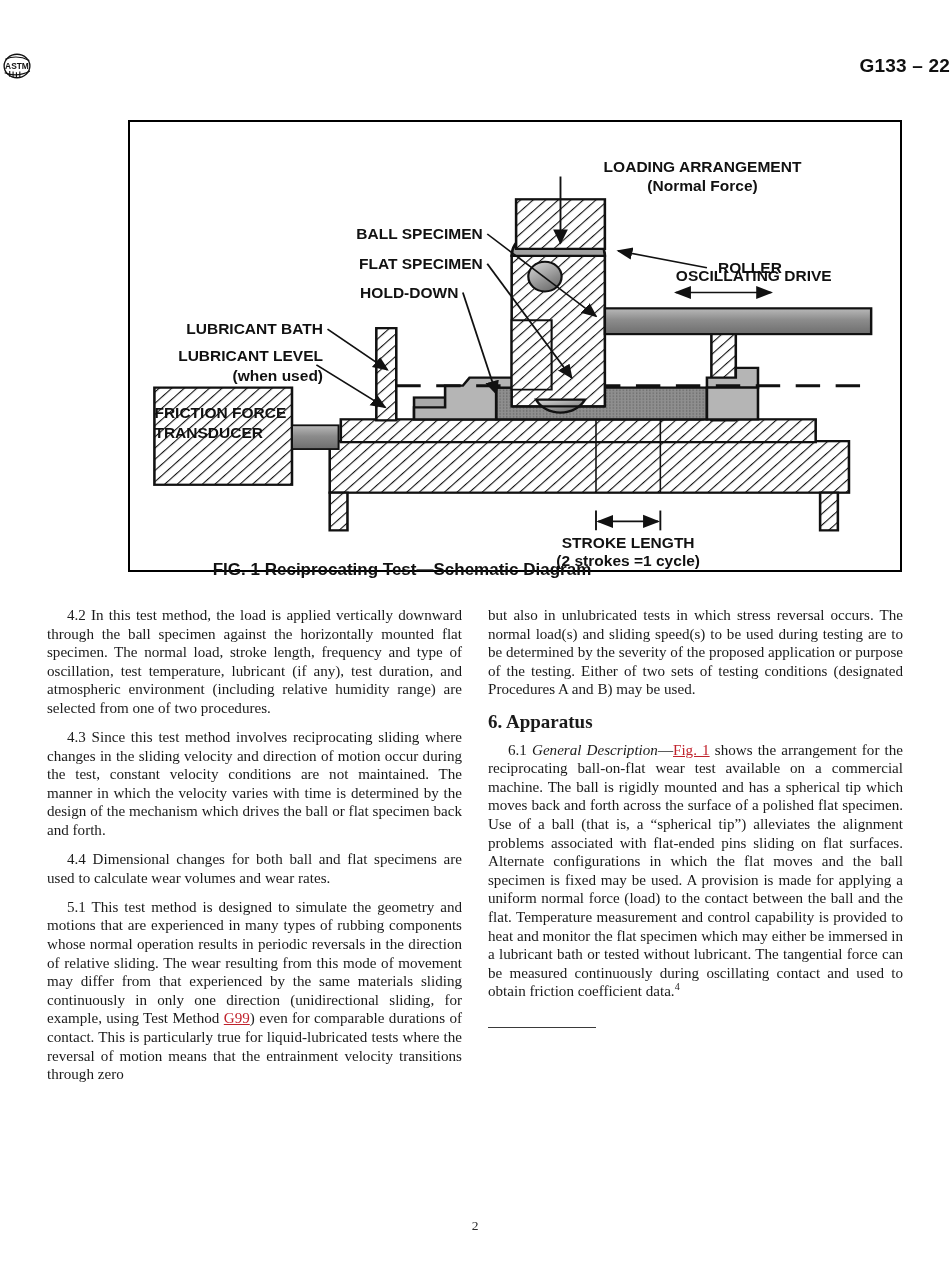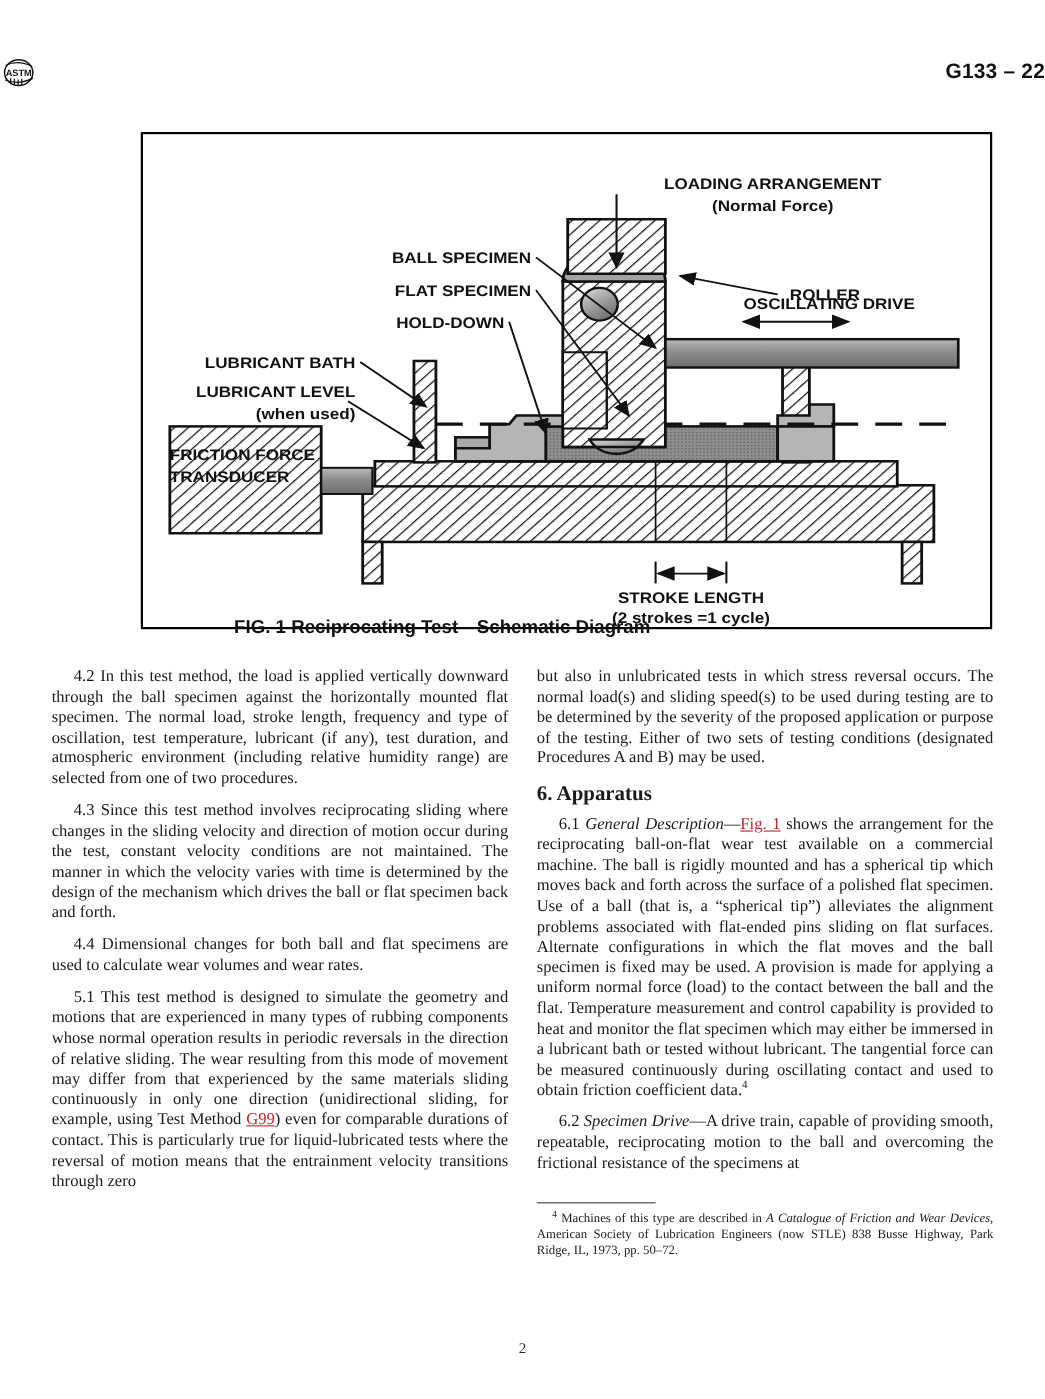--- a/index.html
+++ b/index.html
@@ -246,22 +246,20 @@
     <p class="body"><span>5.1 This test method is designed to simulate the geometry and motions that are experienced in many types of rubbing components whose normal operation results in periodic reversals in the direction of relative sliding. The wear resulting from this mode of movement may differ from that experienced by the same materials sliding continuously in only one direction (unidirectional sliding, for example, using Test Method </span><a class="link" href="#">G99</a><span>) even for comparable durations of contact. This is particularly true for liquid-lubricated tests where the reversal of motion means that the entrainment velocity transitions through zero</span></p>
   </div>
 
   <div class="col col-right">
     <p class="body cont">but also in unlubricated tests in which stress reversal occurs. The normal load(s) and sliding speed(s) to be used during testing are to be determined by the severity of the proposed application or purpose of the testing. Either of two sets of testing conditions (designated Procedures A and B) may be used.</p>
 
     <h3 class="section">6.  Apparatus</h3>
 
     <p class="body"><span>6.1 </span><span class="ital">General Description</span><span>—</span><a class="link" href="#">Fig. 1</a><span> shows the arrangement for the reciprocating ball-on-flat wear test available on a commercial machine. The ball is rigidly mounted and has a spherical tip which moves back and forth across the surface of a polished flat specimen. Use of a ball (that is, a “spherical tip”) alleviates the alignment problems associated with flat-ended pins sliding on flat surfaces. Alternate configurations in which the flat moves and the ball specimen is fixed may be used. A provision is made for applying a uniform normal force (load) to the contact between the ball and the flat. Temperature measurement and control capability is provided to heat and monitor the flat specimen which may either be immersed in a lubricant bath or tested without lubricant. The tangential force can be measured continuously during oscillating contact and used to obtain friction coefficient data.</span><sup>4</sup></p>
 
-    <p class="body"><span>6.2 </span><span class="ital">Specimen Drive</span><span>—A drive train, capable of providing smooth, repeatable, reciprocating motion to the ball and overcoming the frictional resistance of the specimens at</span></p>
 
     <div class="footnote-wrap">
       <div class="footnote-rule"></div>
-      <p class="footnote"><span class="fn-mark">4</span><span> Machines of this type are described in </span><span class="ital">A Catalogue of Friction and Wear Devices</span><span>, American Society of Lubrication Engineers (now STLE) 838 Busse Highway, Park Ridge, IL, 1973, pp. 50–72.</span></p>
     </div>
   </div>
 </div>
 
 <div class="page-number">2</div>
 
 </body></html>

